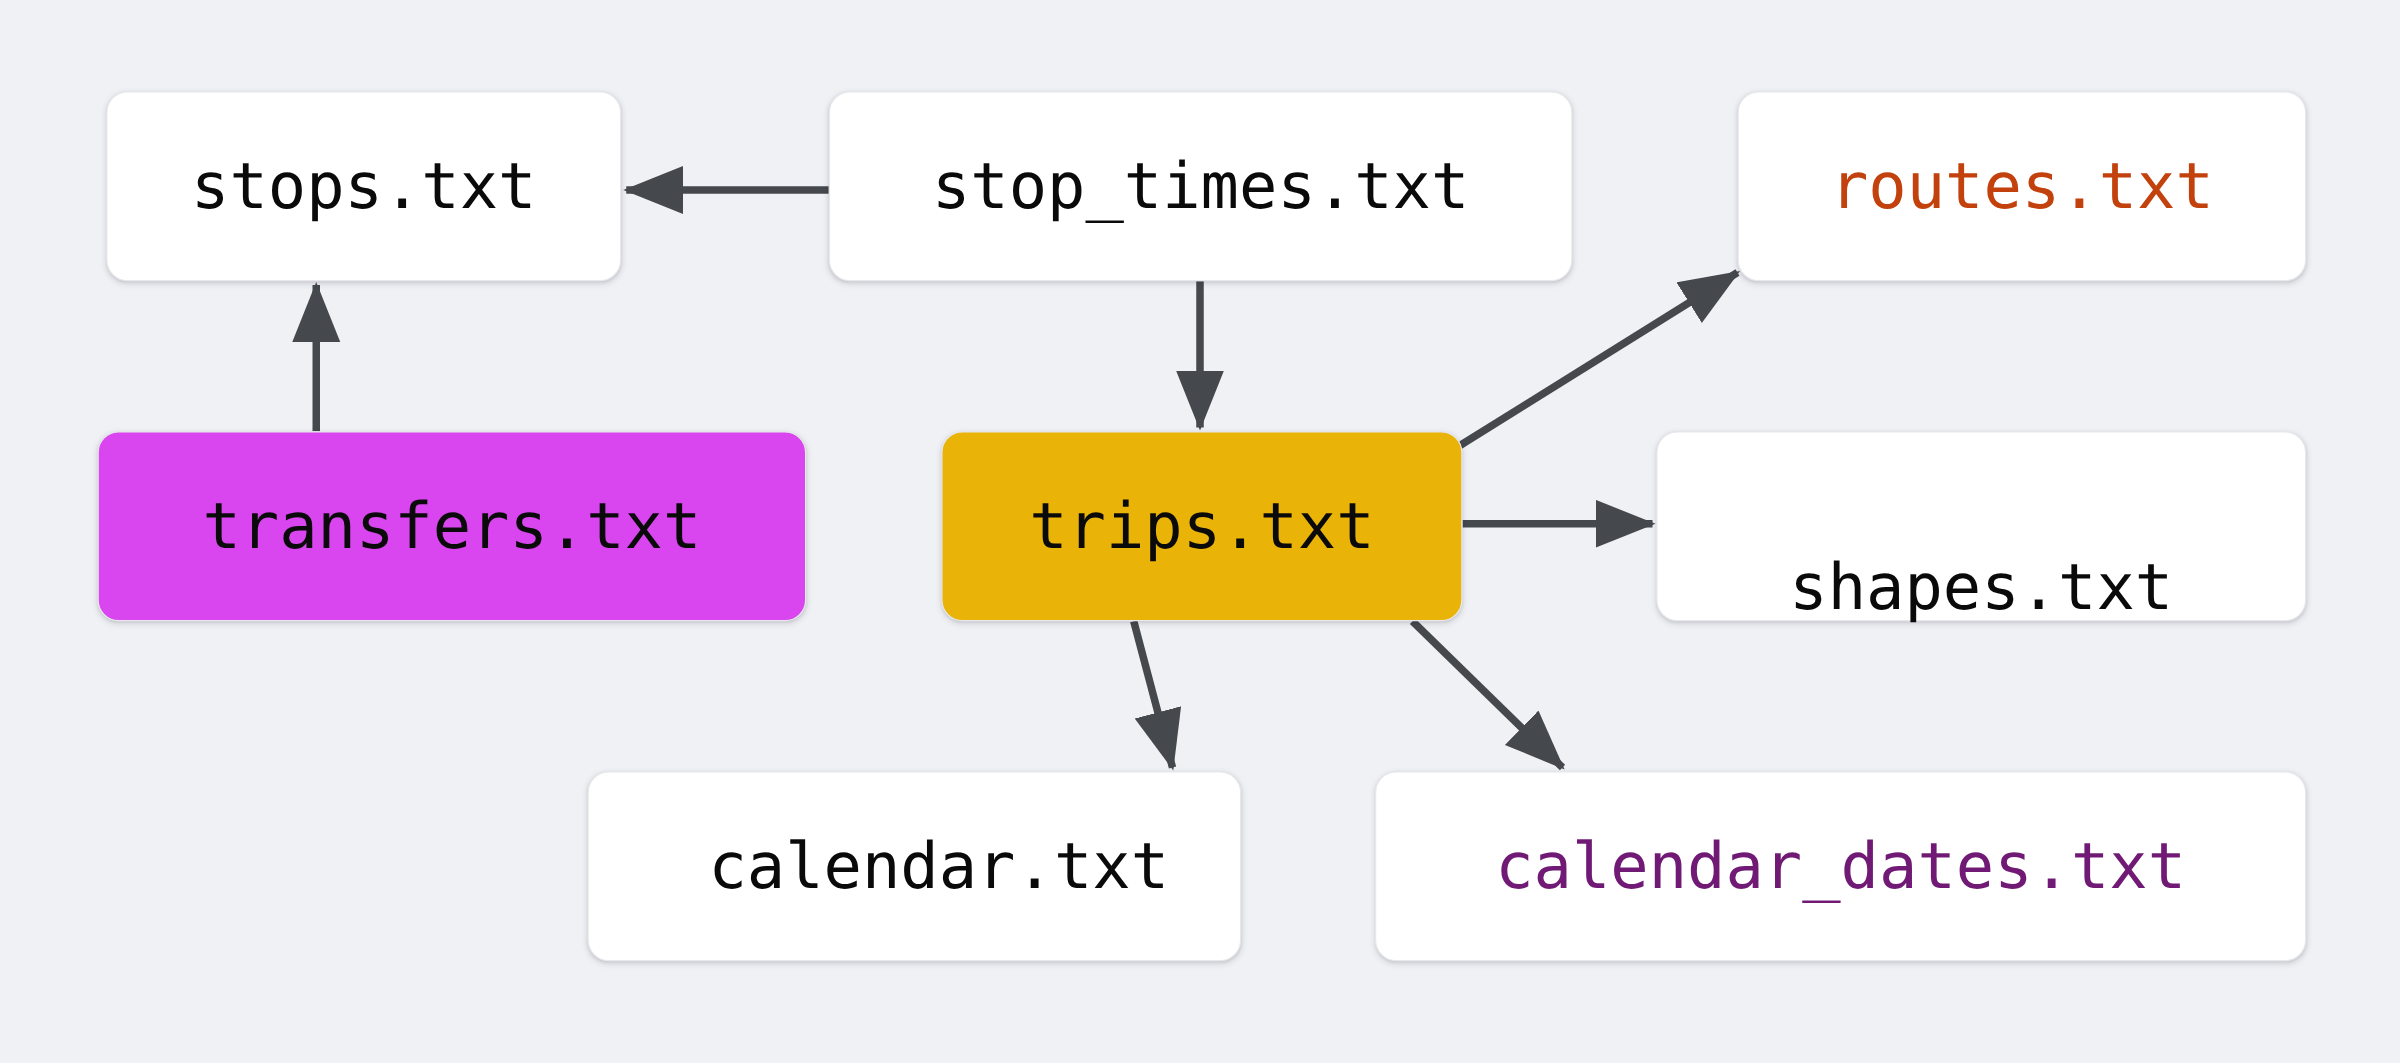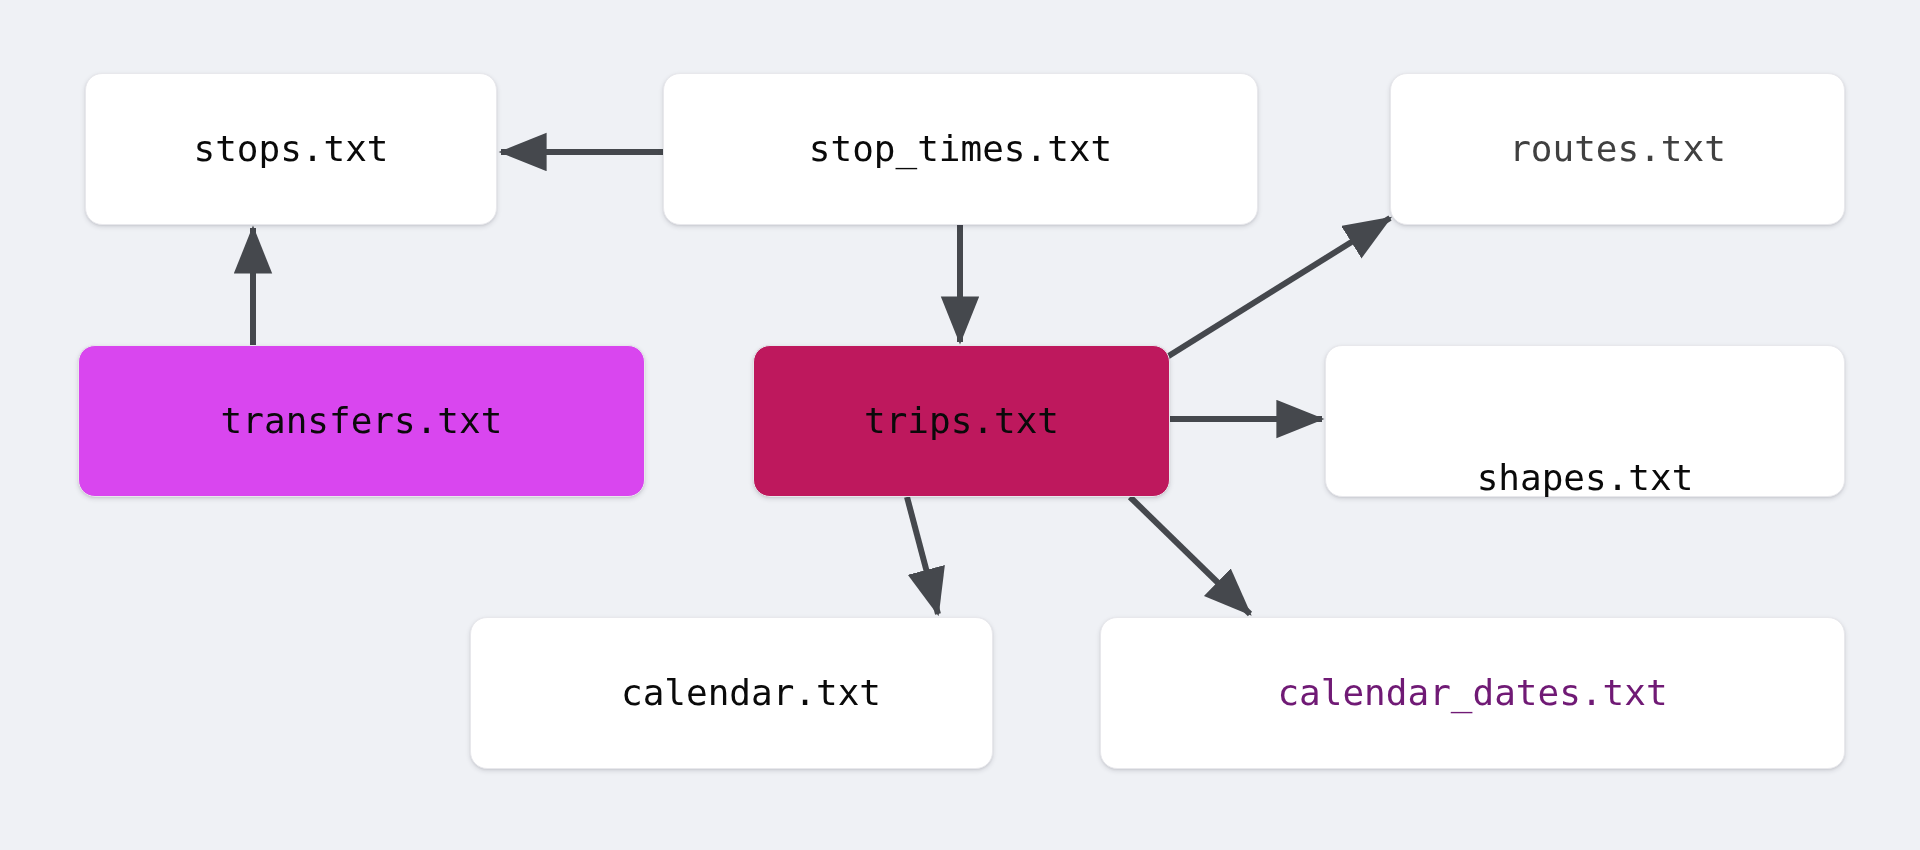--- a/index.html
+++ b/index.html
@@ -36,21 +36,21 @@
     border-radius: 17px;
     box-shadow: 0 2px 5px rgba(30, 34, 45, 0.13),
                 0 1px 2px rgba(30, 34, 45, 0.07);
     display: flex;
     align-items: center;
     justify-content: center;
     z-index: 2;
   }
   .node-label {
     font-family: "DejaVu Sans Mono", "Liberation Mono", monospace;
-    font-size: 36px;
+    font-size: 51px;
     line-height: 1;
     color: #0a0a0a;
     letter-spacing: 0px;
     white-space: nowrap;
     user-select: none;
   }
 </style>
 </head>
 <body>
 
@@ -74,26 +74,26 @@
   </svg>
 
   <div id="node-group">
       <div class="node" style="left: 85px; top: 73px; width: 412px; height: 152px; background: rgb(255, 255, 255);">
         <span class="node-label" style="color: rgb(10, 10, 10);">stops.txt</span>
       </div>
       <div class="node" style="left: 663px; top: 73px; width: 595px; height: 152px; background: rgb(255, 255, 255); text-align: right;">
         <span class="node-label" style="color: rgb(10, 10, 10);">stop_times.txt</span>
       </div>
       <div class="node" style="left: 1390px; top: 73px; width: 455px; height: 152px; background: rgb(255, 255, 255);">
-        <span class="node-label" style="color: #404040;">routes.txt</span>
+        <span class="node-label" style="color: #c2410c;">routes.txt</span>
       </div>
       <div class="node" style="left: 78px; top: 345px; width: 567px; height: 152px; background: #d946ef;">
         <span class="node-label" style="color: rgb(10, 10, 10);">transfers.txt</span>
       </div>
-      <div class="node" style="left: 753px; top: 345px; width: 417px; height: 152px; background: #be185d;">
+      <div class="node" style="left: 753px; top: 345px; width: 417px; height: 152px; background: #eab308;">
         <span class="node-label" style="color: rgb(10, 10, 10);">trips.txt</span>
       </div>
       <div class="node" style="left: 1325px; top: 345px; width: 520px; height: 152px; background: rgb(255, 255, 255); align-items: flex-end;">
         <span class="node-label" style="color: rgb(10, 10, 10);">shapes.txt</span>
       </div>
       <div class="node" style="left: 470px; top: 617px; width: 523px; height: 152px; background: rgb(255, 255, 255);">
         <span class="node-label" style="color: rgb(10, 10, 10); margin-left: 39px;">calendar.txt</span>
       </div>
       <div class="node" style="left: 1100px; top: 617px; width: 745px; height: 152px; background: rgb(255, 255, 255);">
         <span class="node-label" style="color: #701a75;">calendar_dates.txt</span>

